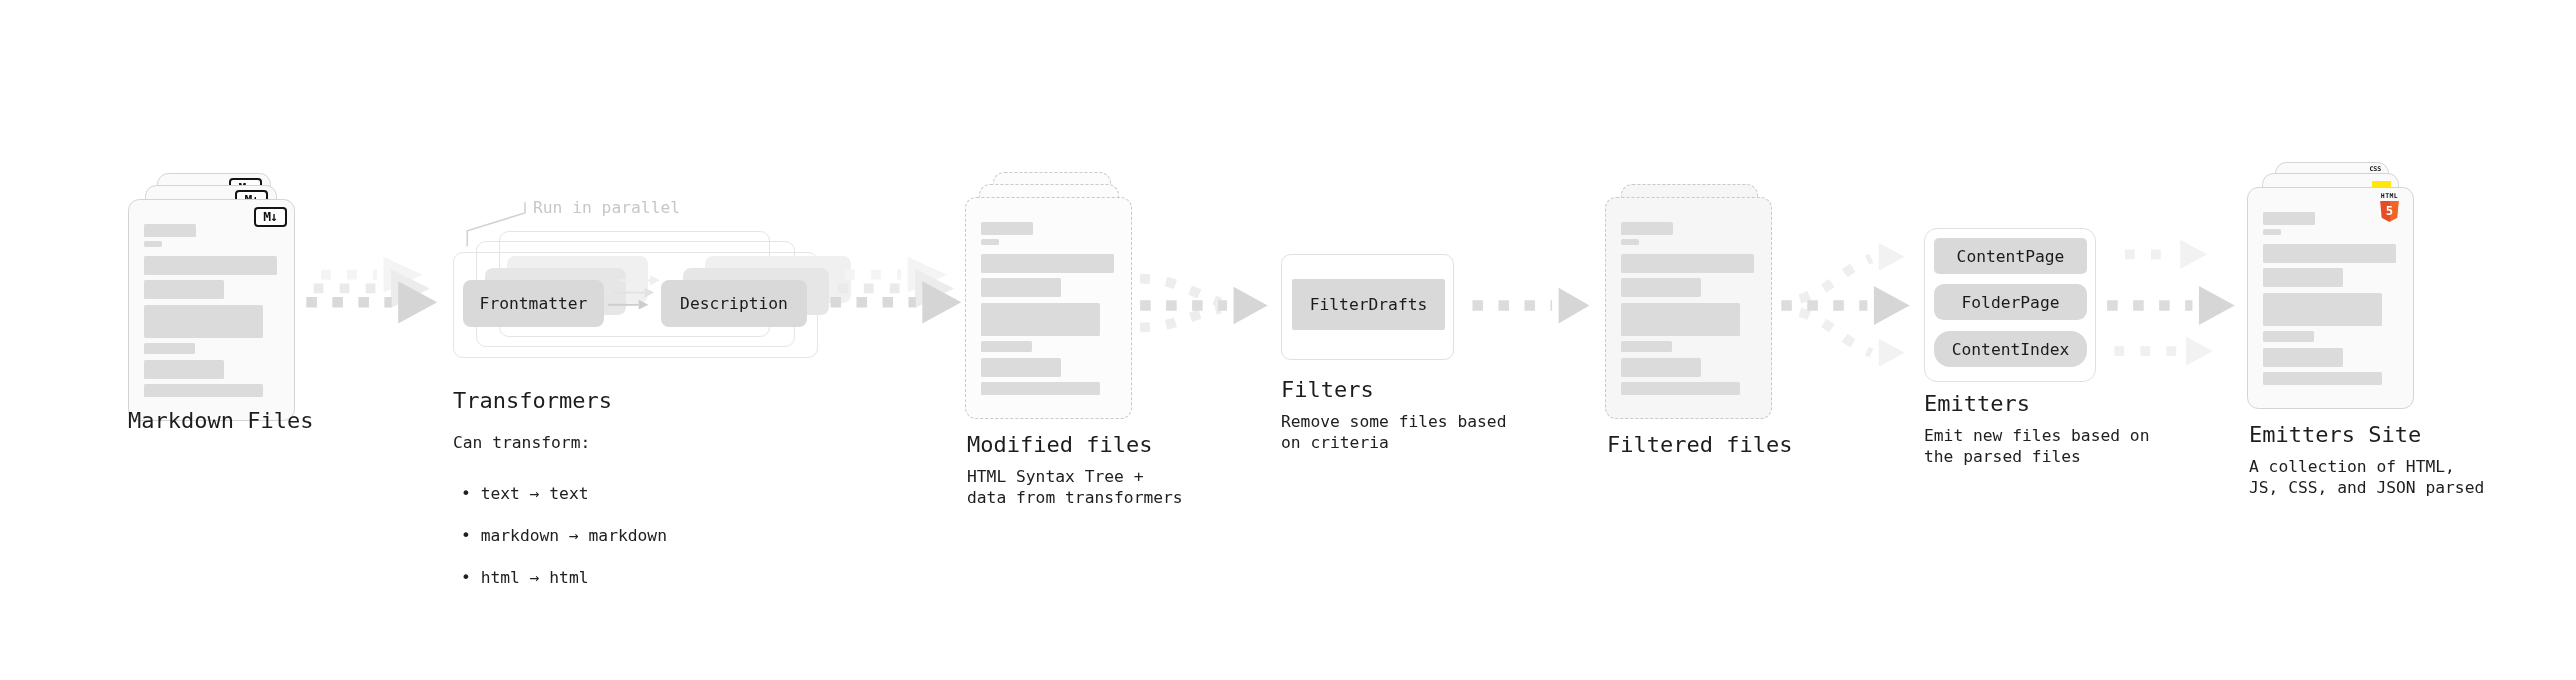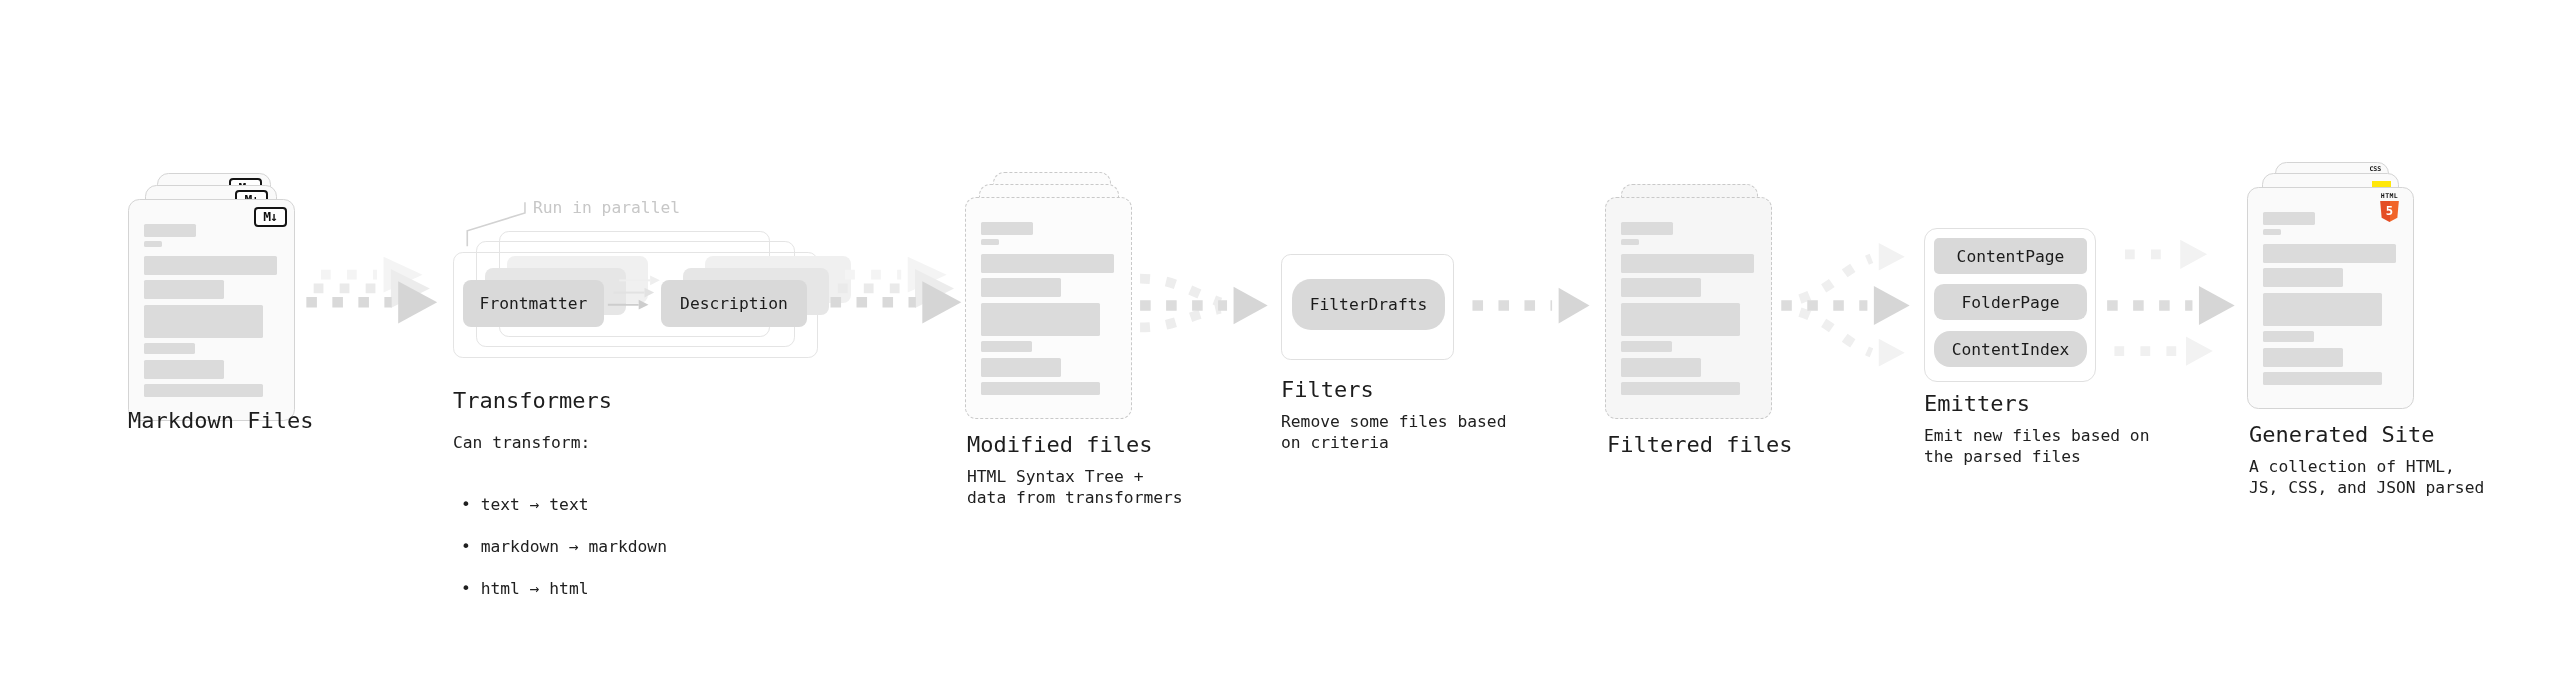--- a/index.html
+++ b/index.html
@@ -24,30 +24,30 @@
   .css-badge{position:absolute;right:5.7px;top:3.3px;width:14px;text-align:center}
   .css-badge .t{display:block;font-size:6.5px;font-weight:bold;color:#111;line-height:6.5px}
   .css-bar{height:3.3px;background:#2b66e8;margin-top:0.8px;border-radius:0.8px}
   .js-badge{position:absolute;right:7.3px;top:6.5px;width:18.7px;height:9.8px;background:#ffe70a}
 
   
   .t-box{position:absolute;border:1.6px solid #e4e4e4;border-radius:9.8px;box-sizing:border-box;background:transparent}
   .panel{position:absolute;background:#fff;border:1.6px solid #e0e0e0;border-radius:11.4px;box-sizing:border-box}
   .btn{position:absolute;background:#d9d9d9;border-radius:8.1px;display:flex;align-items:center;justify-content:center;
        font-size:16.3px;color:#1b1b1b;box-sizing:border-box}
-  .btn.r14{border-radius:19px}
+  .btn.r14{border-radius:2px}
   .gbtn{position:absolute;border-radius:8.1px}
   .g1{background:#e6e6e6}
   .g2{background:#f0f0f0}
 
   
   .label{position:absolute;font-size:22px;color:#1d1d1d;white-space:nowrap}
   .desc{position:absolute;font-size:16.3px;line-height:21px;color:#202020;white-space:pre-line}
   .desc .indent{padding-left:8.1px}
-  .desc .first{margin-top:20px}
+  .desc .first{margin-top:9px}
   .note{position:absolute;font-size:16.3px;color:#c7c7c7;white-space:nowrap}
 
   svg.arrows{position:absolute;left:0;top:0;pointer-events:none}
 </style>
 </head>
 <body>
 
 <div class="canvas">
 
   <div>
@@ -162,21 +162,21 @@
       </div>
     <div class="bar" style="top: 24.4px; width: 52px; height: 12.2px;"></div>
         <div class="bar" style="top: 41px; width: 18.7px; height: 5.7px;"></div>
         <div class="bar" style="top: 56px; width: 133px; height: 18.7px;"></div>
         <div class="bar" style="top: 80px; width: 80px; height: 18.7px;"></div>
         <div class="bar" style="top: 105px; width: 119px; height: 32.5px;"></div>
         <div class="bar" style="top: 143px; width: 51px; height: 11.4px;"></div>
         <div class="bar" style="top: 160px; width: 80px; height: 18.7px;"></div>
         <div class="bar" style="top: 184px; width: 119px; height: 13px;"></div>
       </div>
-    <div class="label" style="left:2249px;top:422px">Generated Site</div>
+    <div class="label" style="left:2249px;top:422px">Emitters Site</div>
     <div class="desc" style="left:2249px;top:456px">A collection of HTML,
 JS, CSS, and JSON parsed</div>
   </div>
 
   <svg class="arrows" width="2576" height="681" viewBox="0 0 3170 838">
 
     <g>
       <polyline points="575,303 575,284 646,262 646,249" fill="none" stroke="#d2d2d2" stroke-width="2"></polyline>
     </g>
 

